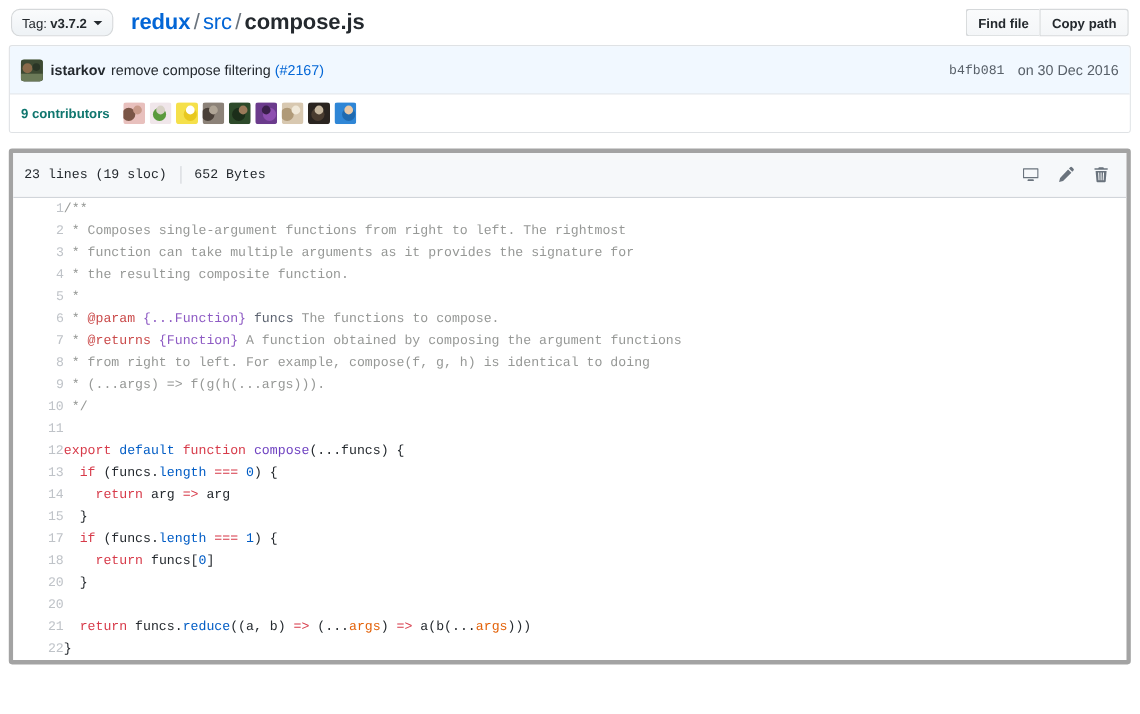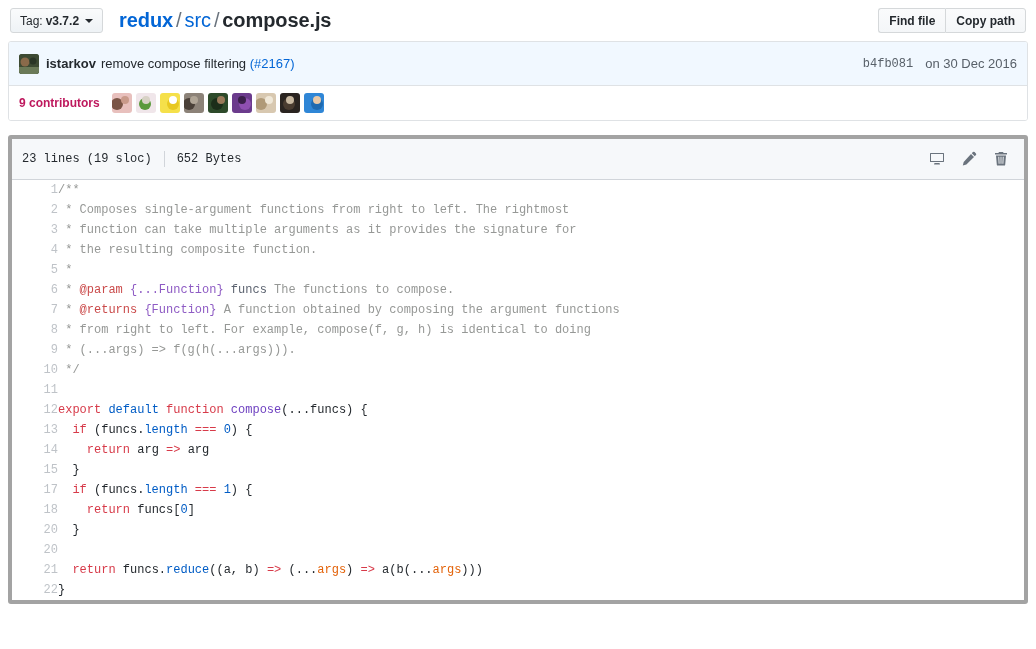--- a/index.html
+++ b/index.html
@@ -36,21 +36,21 @@
     display: inline-flex;
     align-items: center;
     justify-content: center;
     height: 25px;
     padding: 0 10px;
     font-size: 12px;
     font-weight: bold;
     color: #24292e;
     background: linear-gradient(-180deg, #fafbfc 0%, #eff3f6 90%);
     border: 1px solid #d5d8da;
-    border-radius: 3px;
+    border-radius: 8px;
     box-sizing: border-box;
     white-space: nowrap;
     cursor: pointer;
     line-height: 1;
   }
   .btn.light {
     background: linear-gradient(-180deg,#fafbfc,#f4f6f8);
   }
   .tag-select {
     font-weight: normal;
@@ -168,21 +168,21 @@
 
   .contributors {
     display: flex;
     align-items: center;
     height: 34px;
     padding: 0 10px;
     box-sizing: border-box;
     background: #fff;
   }
   .contrib-count {
-    color: #be185d;
+    color: #0f766e;
     font-size: 12px;
     font-weight: bold;
     text-decoration: none;
     margin-right: 12px;
   }
   .contrib-avatars { display: flex; gap: 4px; align-items: center; }
   .contrib-avatars .ava {
     width: 20px;
     height: 20px;
     border-radius: 3px;

